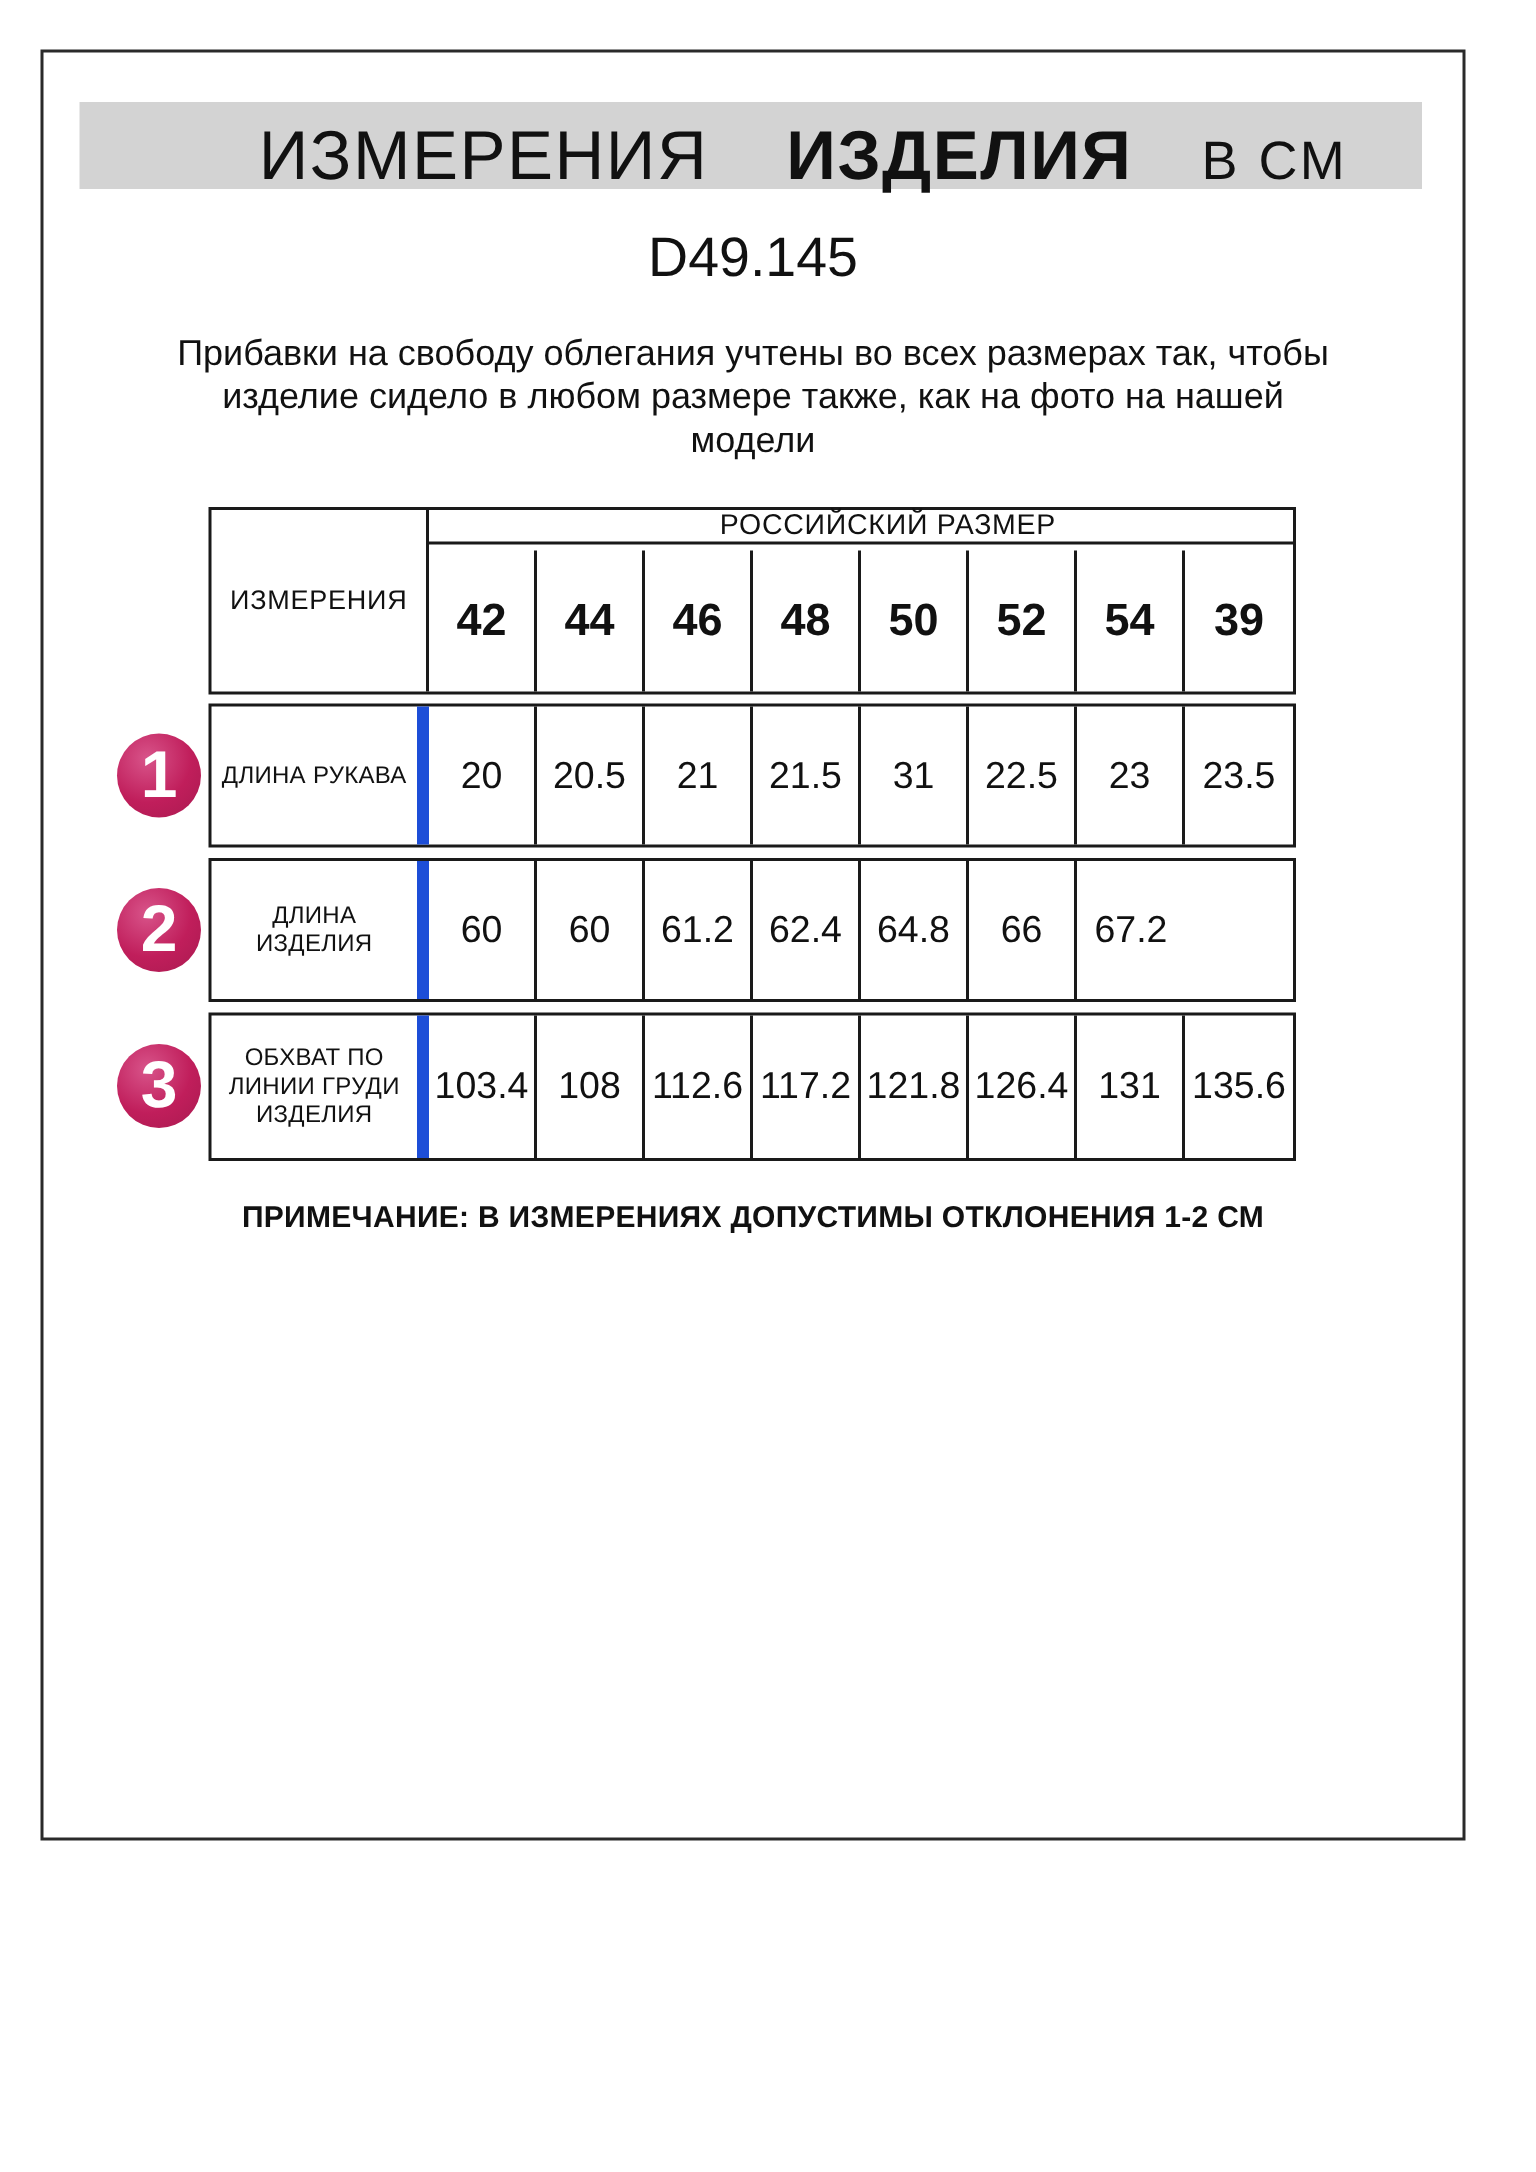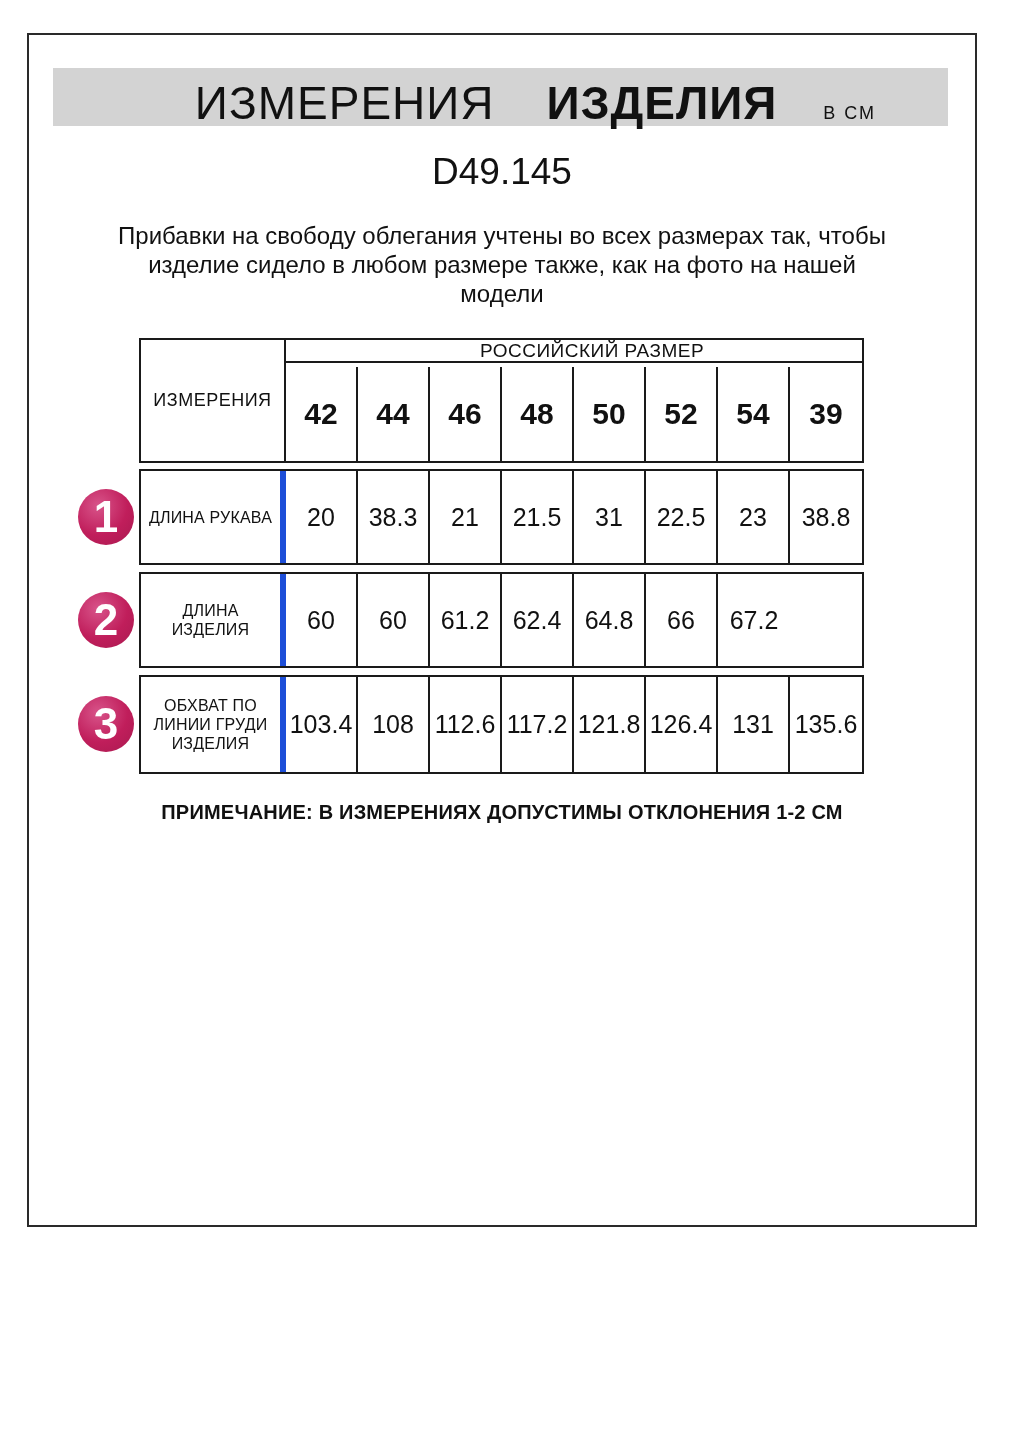--- a/index.html
+++ b/index.html
@@ -20,21 +20,21 @@
   
   .title-band {
     position:absolute; left:24px; top:33px;
     width:895px; height:58px;
     background:var(--band-bg,#d3d3d3);
     display:flex; align-items:baseline; justify-content:center;
     padding-left:70px; padding-top:8px;
   }
   .title-w1 { font-size:46px; font-weight:400; letter-spacing:1px; }
   .title-w2 { font-size:46px; font-weight:700; letter-spacing:1px; margin-left:52px; }
-  .title-unit { font-size:18px; font-weight:400; letter-spacing:2px; margin-left:46px; }
+  .title-unit { font-size:36px; font-weight:400; letter-spacing:2px; margin-left:46px; }
   
   .product-code {
     position:absolute; left:0; top:116px; width:100%;
     text-align:center; font-size:37px; font-weight:400;
   }
   .product-desc {
     position:absolute; left:0; top:158px; width:100%;
     text-align:center; font-size:24px; font-weight:400; line-height:29px;margin-top:28px;
   }
   
@@ -59,21 +59,21 @@
   }
   .size-cell {
     grid-row:3;
     border-right:2px solid #1a1a1a;
     font-size:30px; font-weight:900;
   }
   .size-cell.last { border-right:none; }
   .tbl-row { margin-top:7px; }
   .tbl-row.first { margin-top:6px; }
   .row-label-cell {
-    border-right:6px solid #1d4ed8;
+    border-right:8px solid #1d4ed8;
     font-size:16px; line-height:19px; letter-spacing:0.2px;
     flex-direction:column;
   }
   .value-cell { border-right:2px solid #1a1a1a; font-size:25px; }
   .value-cell.last { border-right:none; }
   .h96 { height:96px; } .h99 { height:99px; }
   
   .row-badge {
     position:absolute; left:49px;
     width:56px; height:56px; border-radius:50%;
@@ -123,27 +123,27 @@
       <div class="cell size-cell">52</div>
       <div class="cell size-cell">54</div>
       <div class="cell size-cell last">39</div>
     </div>
 
     <div class="tbl-block tbl-row first h96">
       <div class="cell row-label-cell">
         <div>ДЛИНА РУКАВА</div>
       </div>
       <div class="cell value-cell">20</div>
-      <div class="cell value-cell">38.3</div>
+      <div class="cell value-cell">20.5</div>
       <div class="cell value-cell">21</div>
       <div class="cell value-cell">21.5</div>
       <div class="cell value-cell">31</div>
       <div class="cell value-cell">22.5</div>
       <div class="cell value-cell">23</div>
-      <div class="cell value-cell last">38.8</div>
+      <div class="cell value-cell last">23.5</div>
     </div>
 
     <div class="tbl-block tbl-row h96">
       <div class="cell row-label-cell">
         <div>ДЛИНА</div>
         <div>ИЗДЕЛИЯ</div>
       </div>
       <div class="cell value-cell">60</div>
       <div class="cell value-cell">60</div>
       <div class="cell value-cell">61.2</div>

